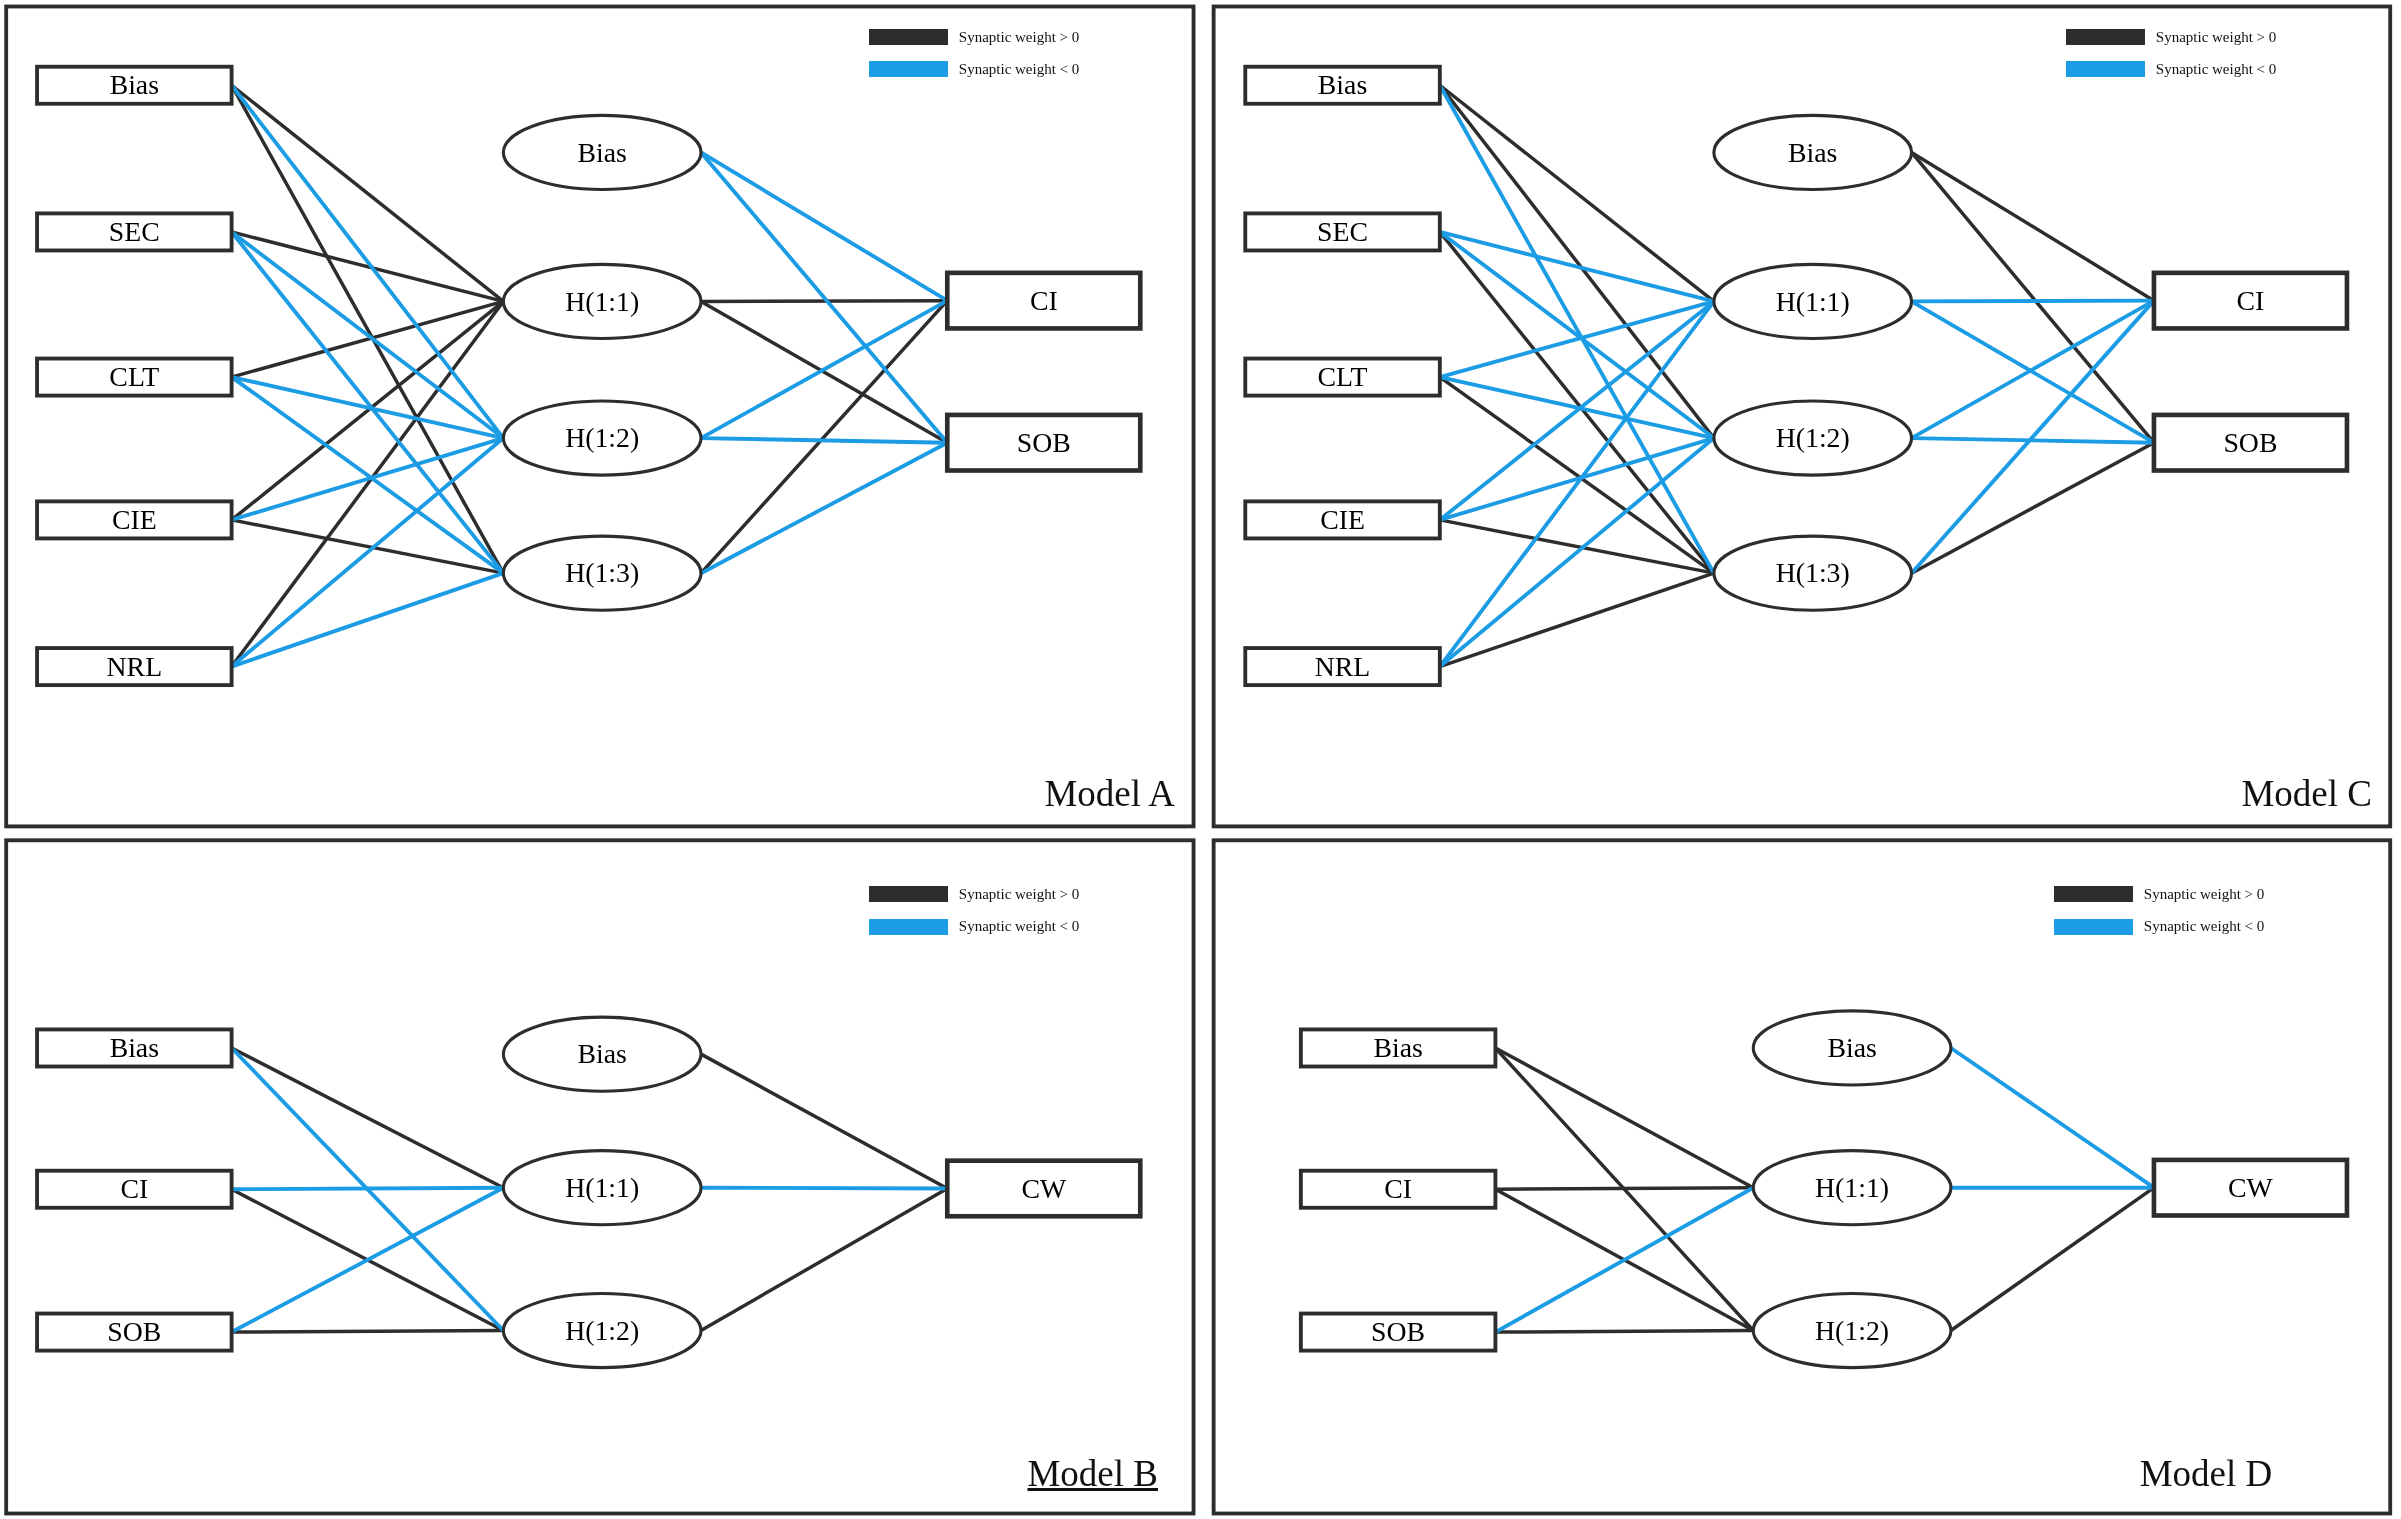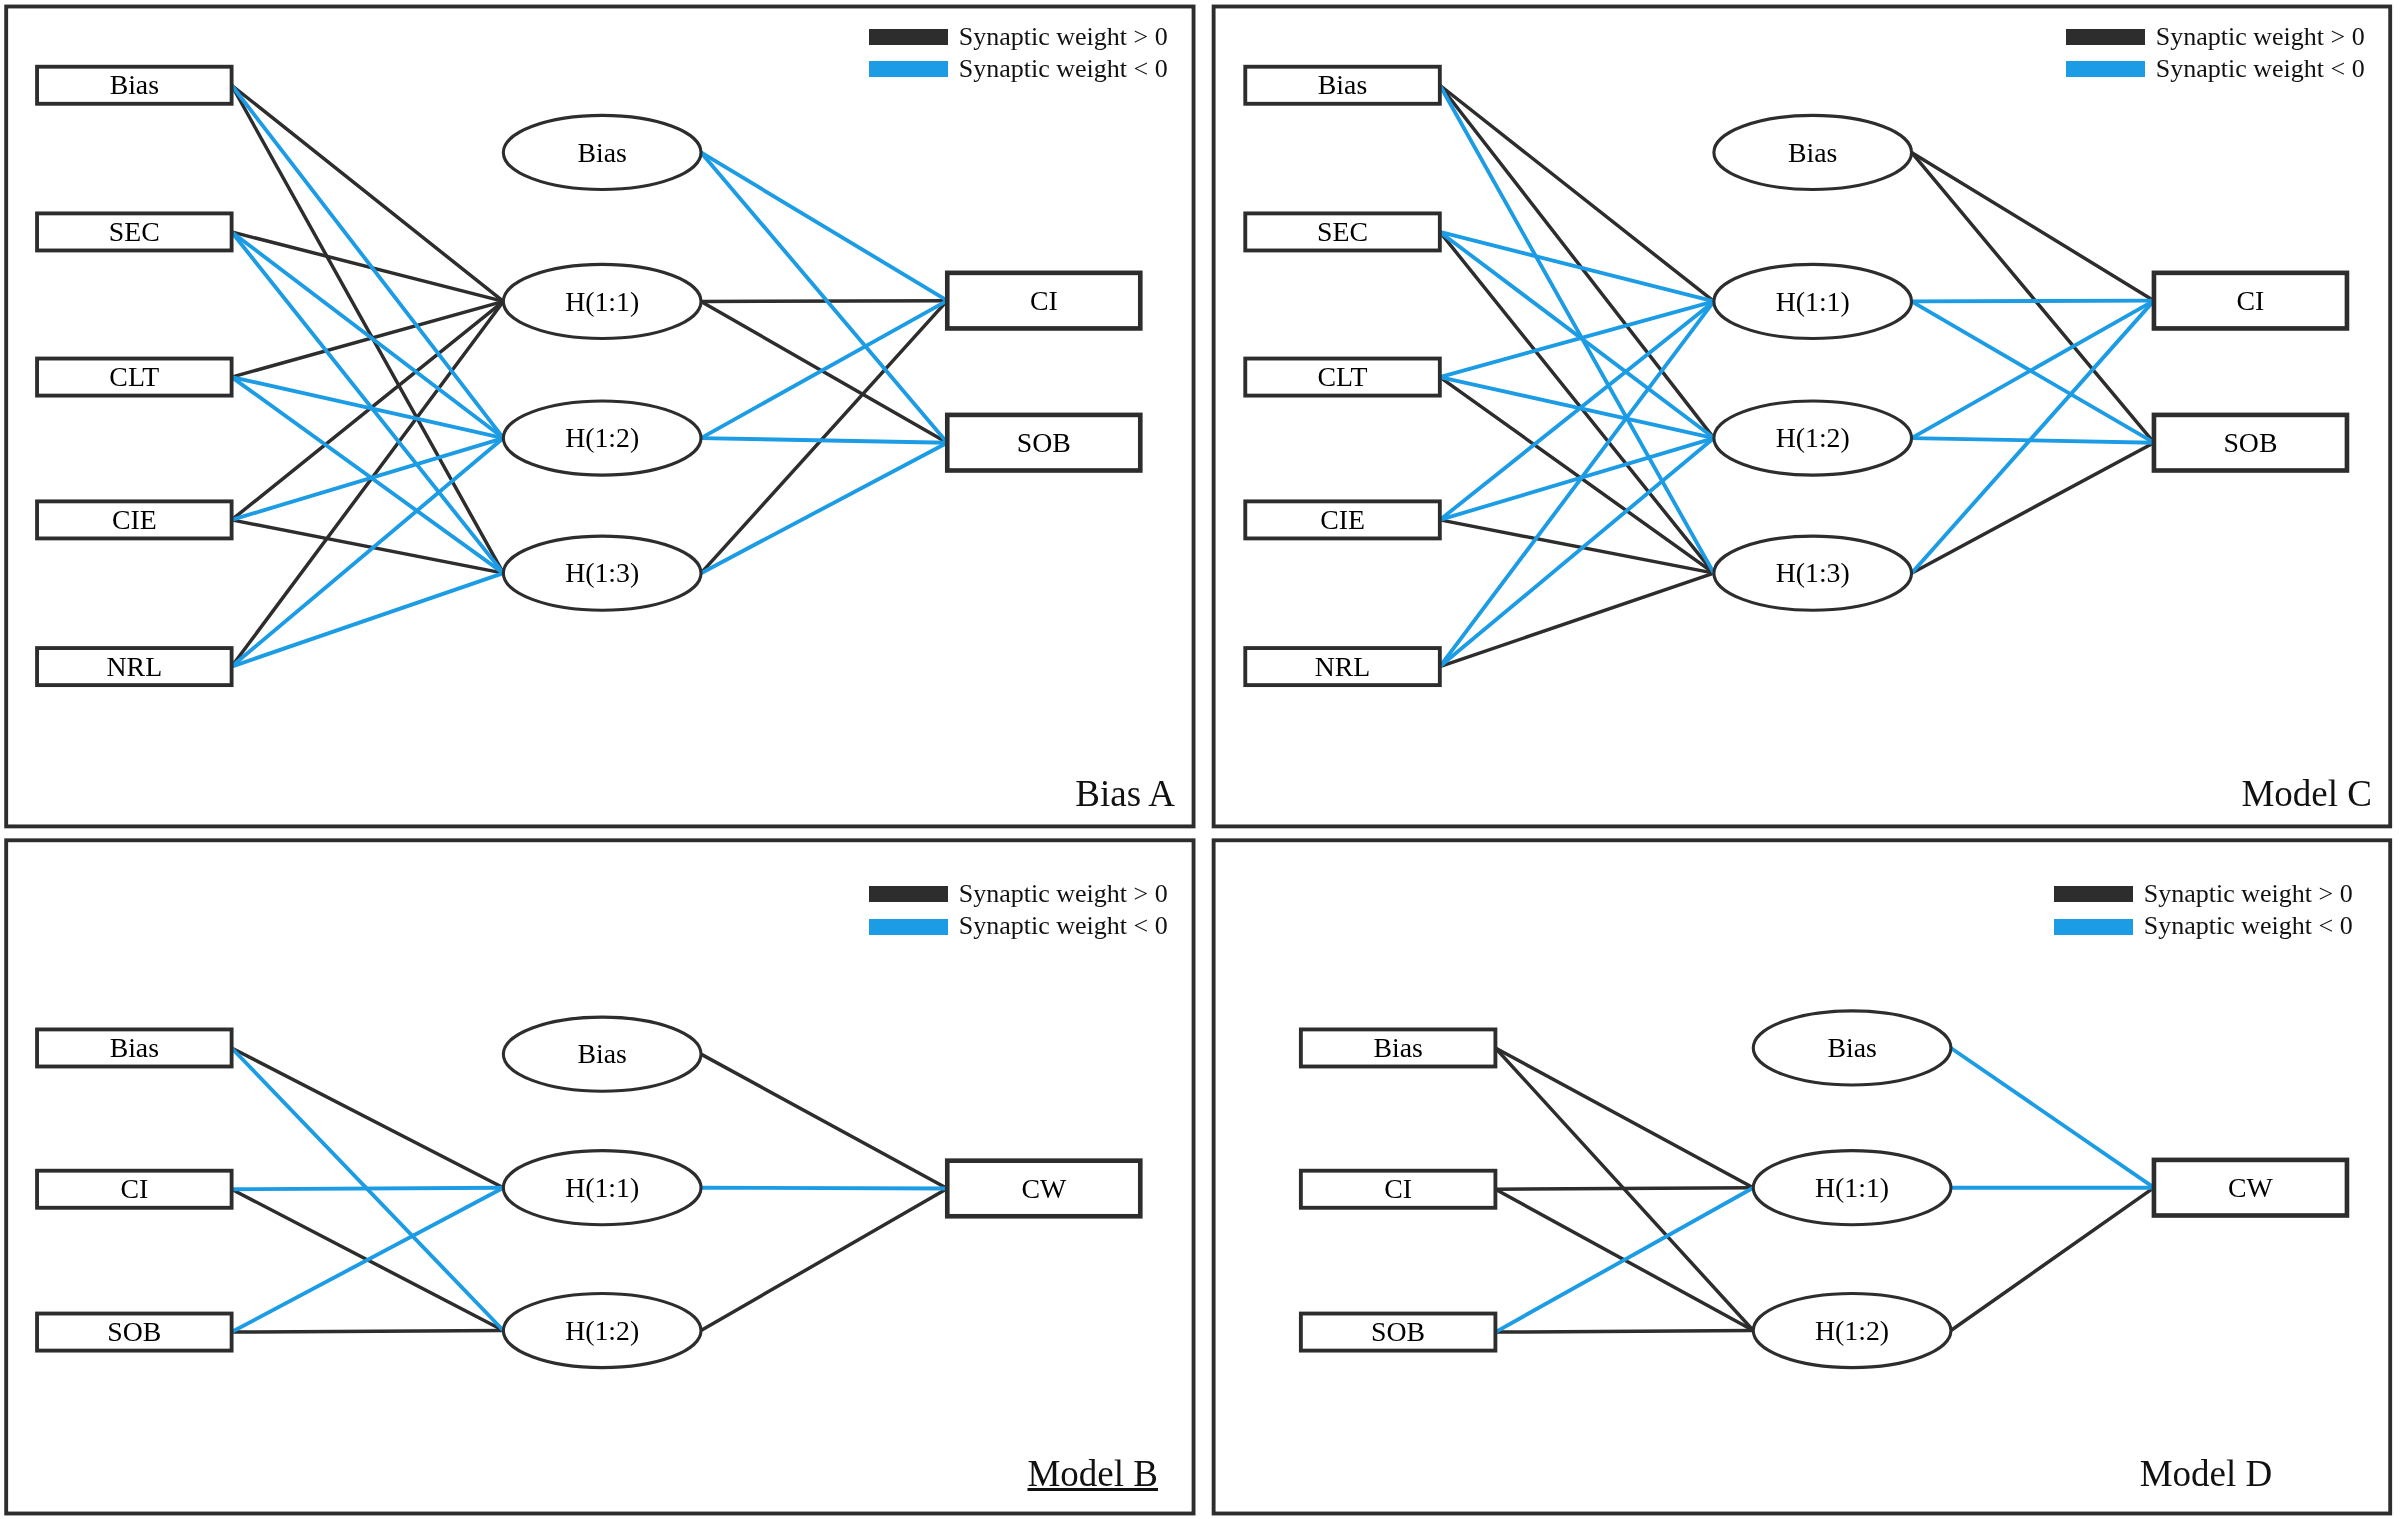--- a/index.html
+++ b/index.html
@@ -4,21 +4,21 @@
 <style>
   html,body{margin:0;padding:0;background:#ffffff;}
   body{width:2401px;height:1520px;position:relative;overflow:hidden;
        font-family:"Liberation Serif","DejaVu Serif",serif;color:#111;}
   #diagram{position:absolute;left:0;top:0;}
   .legend{position:absolute;}
   .legend-row{display:flex;align-items:center;margin-bottom:10px;}
   .swatch{width:79px;height:16px;margin-right:10.8px;flex:0 0 auto;}
   .swatch.pos{background:#2d2d2d;}
   .swatch.neg{background:#1b9ce4;}
-  .legend-row span{font-size:26px;line-height:22.4px;white-space:nowrap;}
+  .legend-row span{font-size:15px;line-height:22.4px;white-space:nowrap;}
   .model-label{position:absolute;width:332px;text-align:right;
                font-size:37px;line-height:43px;}
 </style>
 </head>
 <body>
 
 <svg id="diagram" width="2401" height="1520" viewBox="0 0 3110 1968">
     <rect x="8" y="8" width="1538" height="1062" fill="none" stroke="#2d2d2d" stroke-width="5"></rect>
     <line x1="300" y1="110" x2="652" y2="390" stroke="#2d2d2d" stroke-width="4.5" stroke-linecap="round"></line>
     <line x1="300" y1="110" x2="652" y2="742" stroke="#2d2d2d" stroke-width="4.5" stroke-linecap="round"></line>
@@ -198,17 +198,17 @@
   <div class="legend-row">
     <div class="swatch pos"></div>
     <span>Synaptic weight &gt; 0</span>
   </div>
   <div class="legend-row">
     <div class="swatch neg"></div>
     <span>Synaptic weight &lt; 0</span>
   </div>
 </div>
 
-<div class="model-label" style="left:843px;top:772px;">Bias A</div>
+<div class="model-label" style="left:843px;top:772px;">Model A</div>
 <div class="model-label" style="left:2040px;top:772px;">Model C</div>
 <div class="model-label" style="left:826px;top:1452px;text-decoration:underline;">Model B</div>
 <div class="model-label" style="left:2040px;top:1452px;text-align:center;">Model D</div>
 
 
 </body></html>

